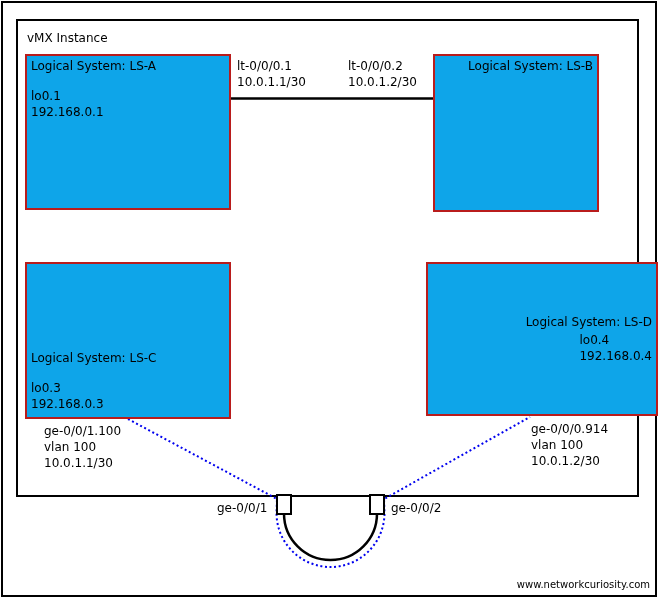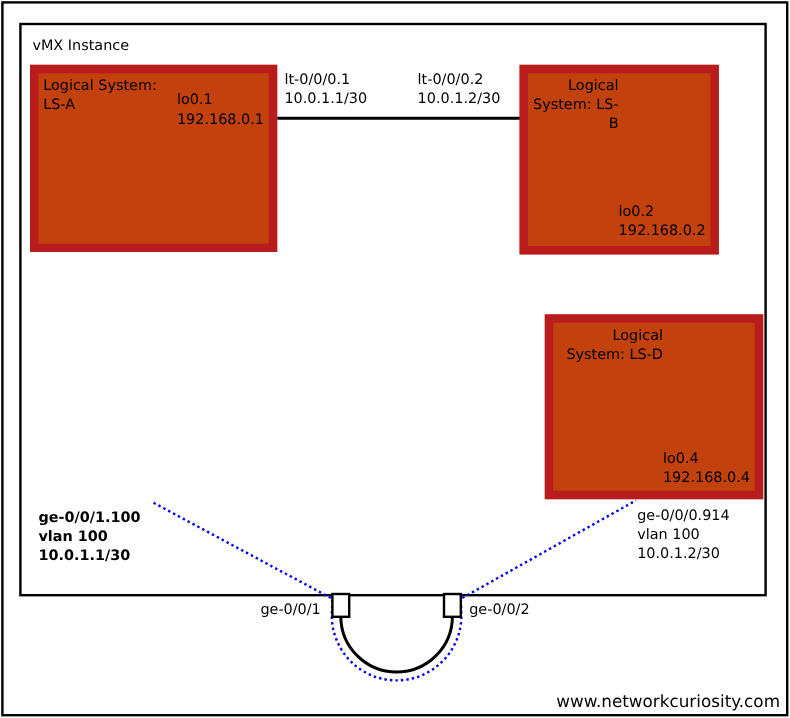--- a/index.html
+++ b/index.html
@@ -11,40 +11,40 @@
   .frame {
     position:absolute; left:1px; top:1px; right:1px; bottom:1px;
     border:2px solid #000;
   }
   .vmx-box {
     position:absolute; left:16px; top:19px; width:623px; height:478px;
     border:2px solid #000; box-sizing:border-box; background:#fff;
   }
   .vmx-title { position:absolute; left:27px; top:30px; line-height:16px;text-align:center; }
   .ls-box {
-    position:absolute; border:7px solid #b91c1c; box-sizing:border-box;
-    background:#c2410c; display:flex; flex-direction:row;
+    position:absolute; border:2px solid #b91c1c; box-sizing:border-box;
+    background:#0ea5e9; display:flex; flex-direction:column;
     padding:2px 4px 5px 4px; line-height:16px;
   }
   .ls-a { left:25px;  top:54px;  width:206px; height:156px; }
-  .ls-b { left:433px; top:54px;  width:166px; height:158px; text-align:right; }
+  .ls-b { left:433px; top:54px;  width:166px; height:158px; text-align:right;gap:12px; }
   .ls-c { left:25px;  top:262px; width:206px; height:157px; justify-content:flex-end; }
-  .ls-d { left:426px; top:262px; width:182px; height:154px; text-align:right; justify-content:flex-end; padding-bottom:3px;margin-left:28px; }
+  .ls-d { left:426px; top:262px; width:232px; height:154px; text-align:right; justify-content:center; padding-bottom:3px; }
   .ls-name { margin-bottom:2px; }
   .loip-block { display:inline-block; text-align:left; align-self:flex-end; }
   .ls-a .loip-block, .ls-c .loip-block { align-self:flex-start;margin-top:12px; }
   .lbl { position:absolute; line-height:16px; white-space:nowrap; }
   .lt-a { left:237px; top:58px; }
   .lt-b { left:348px; top:58px; }
-  .ge-c { left:32px;  top:423px;font-weight:bold; }
+  .ge-c { left:44px;  top:423px; }
   .ge-d { left:531px; top:421px; }
   .port-lbl-1 { left:217px; top:500px; }
   .port-lbl-2 { left:391px; top:500px; }
   .watermark {
-    position:absolute; right:8px; top:579px; font-size:14px; line-height:12px;
+    position:absolute; right:8px; top:579px; font-size:10px; line-height:12px;
   }
   svg.links { position:absolute; left:0; top:0; width:658px; height:598px; }
 </style>
 </head>
 <body>
 
 <div class="canvas">
 
   <div class="frame"></div>
 
@@ -66,26 +66,29 @@
   <div class="ls-box ls-a">
     <div class="ls-name">Logical System: LS-A</div>
     <div class="loip-block">
       <div>lo0.1</div>
       <div>192.168.0.1</div>
     </div>
   </div>
 
   <div class="ls-box ls-b">
     <div class="ls-name">Logical System: LS-B</div>
+  </div>
+
+  <div class="ls-box ls-c">
+    <div class="ls-name">Logical System: LS-C</div>
     <div class="loip-block">
-      <div>lo0.2</div>
-      <div>192.168.0.2</div>
+      <div>lo0.3</div>
+      <div>192.168.0.3</div>
     </div>
   </div>
-
 
   <div class="ls-box ls-d">
     <div class="ls-name">Logical System: LS-D</div>
     <div class="loip-block">
       <div>lo0.4</div>
       <div>192.168.0.4</div>
     </div>
   </div>
 
   <div class="lbl lt-a">

